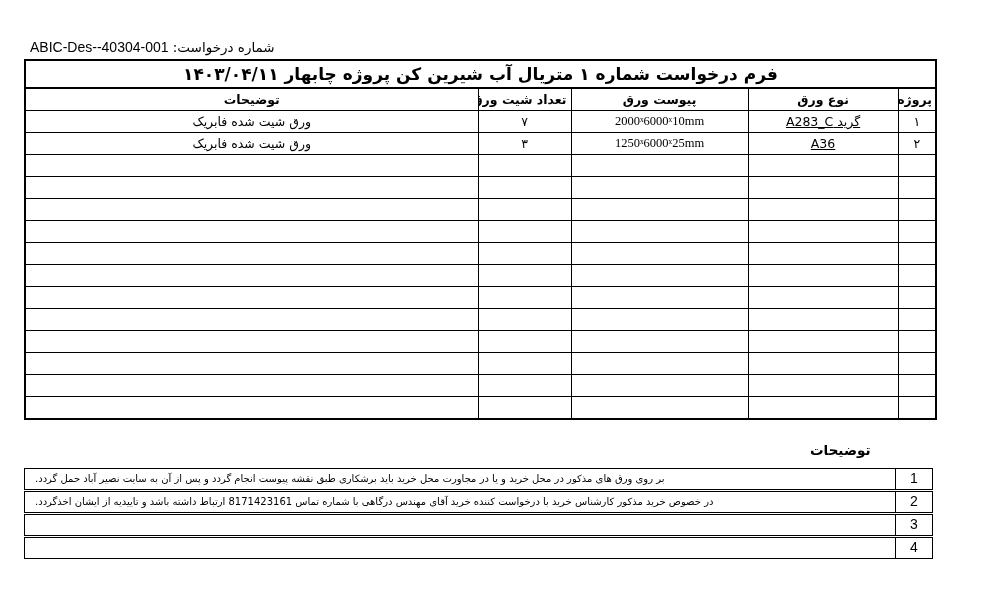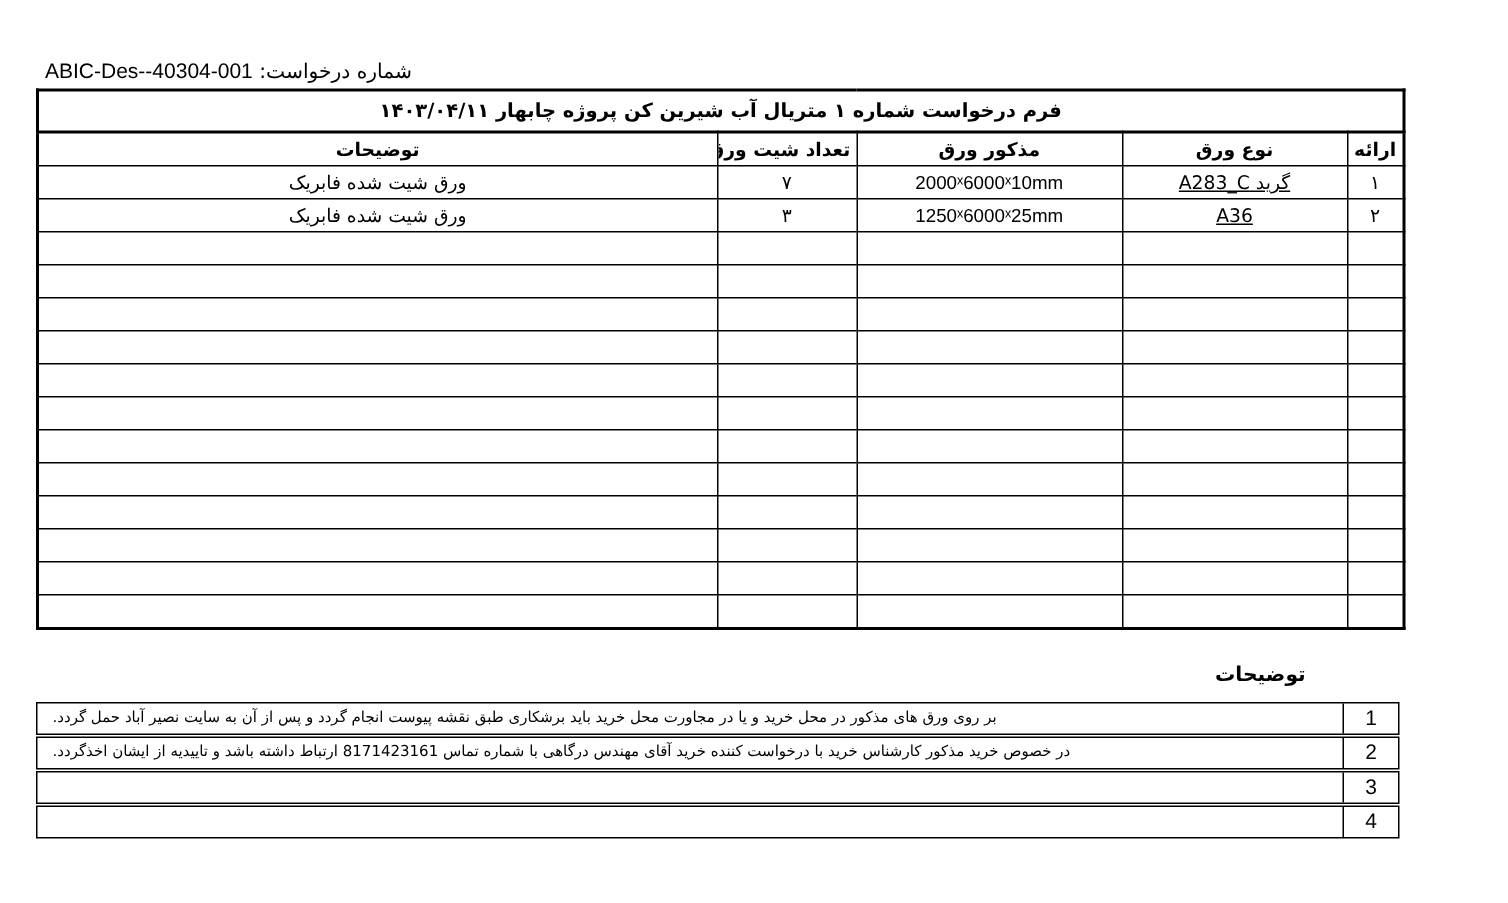--- a/index.html
+++ b/index.html
@@ -46,31 +46,31 @@
     padding: 0 4px;
     text-align: center;
     vertical-align: middle;
     overflow: hidden;
     white-space: nowrap;
   }
   tr.title-row td {
     height: 26px;
     border: 2px solid #000;
     font-weight: bold;
-    font-size: 13px;
+    font-size: 17px;
   }
   tr.head-row th {
     height: 21px;
     font-weight: bold;
     font-size: 12.5px;
   }
   tr.body-row td { height: 21px; font-size: 12.5px; }
   td.c-dims {
     direction: ltr;
-    font-family: Liberation Sans, sans-serif;
+    font-family: Liberation Serif, serif;
     font-size: 14.5px;
   }
   td.c-type { font-size: 13px; text-decoration: underline; }
   td.c-count, td.c-radif { font-size: 12px; }
   td.c-notes { font-size: 12px; }
 
   
   .notes-heading {
     position: absolute;
     top: 442px;
@@ -131,23 +131,23 @@
       <col style="width:150px">
       <col style="width:177px">
       <col style="width:93px">
       <col style="width:453px">
     </colgroup>
     <tbody>
       <tr class="title-row">
         <td colspan="5">فرم درخواست شماره ۱ متریال آب شیرین کن پروژه چابهار ۱۴۰۳/۰۴/۱۱</td>
       </tr>
       <tr class="head-row">
-        <th>ارائه</th>
+        <th>پروژه</th>
         <th>نوع ورق</th>
-        <th>مذکور ورق</th>
+        <th>پیوست ورق</th>
         <th>تعداد شیت ورق</th>
         <th>توضیحات</th>
       </tr>
       <tr class="body-row">
         <td class="c-radif">۱</td>
         <td class="c-type">گرید A283_C</td>
         <td class="c-dims">2000ˣ6000ˣ10mm</td>
         <td class="c-count">۷</td>
         <td class="c-notes">ورق شیت شده فابریک</td>
       </tr>

